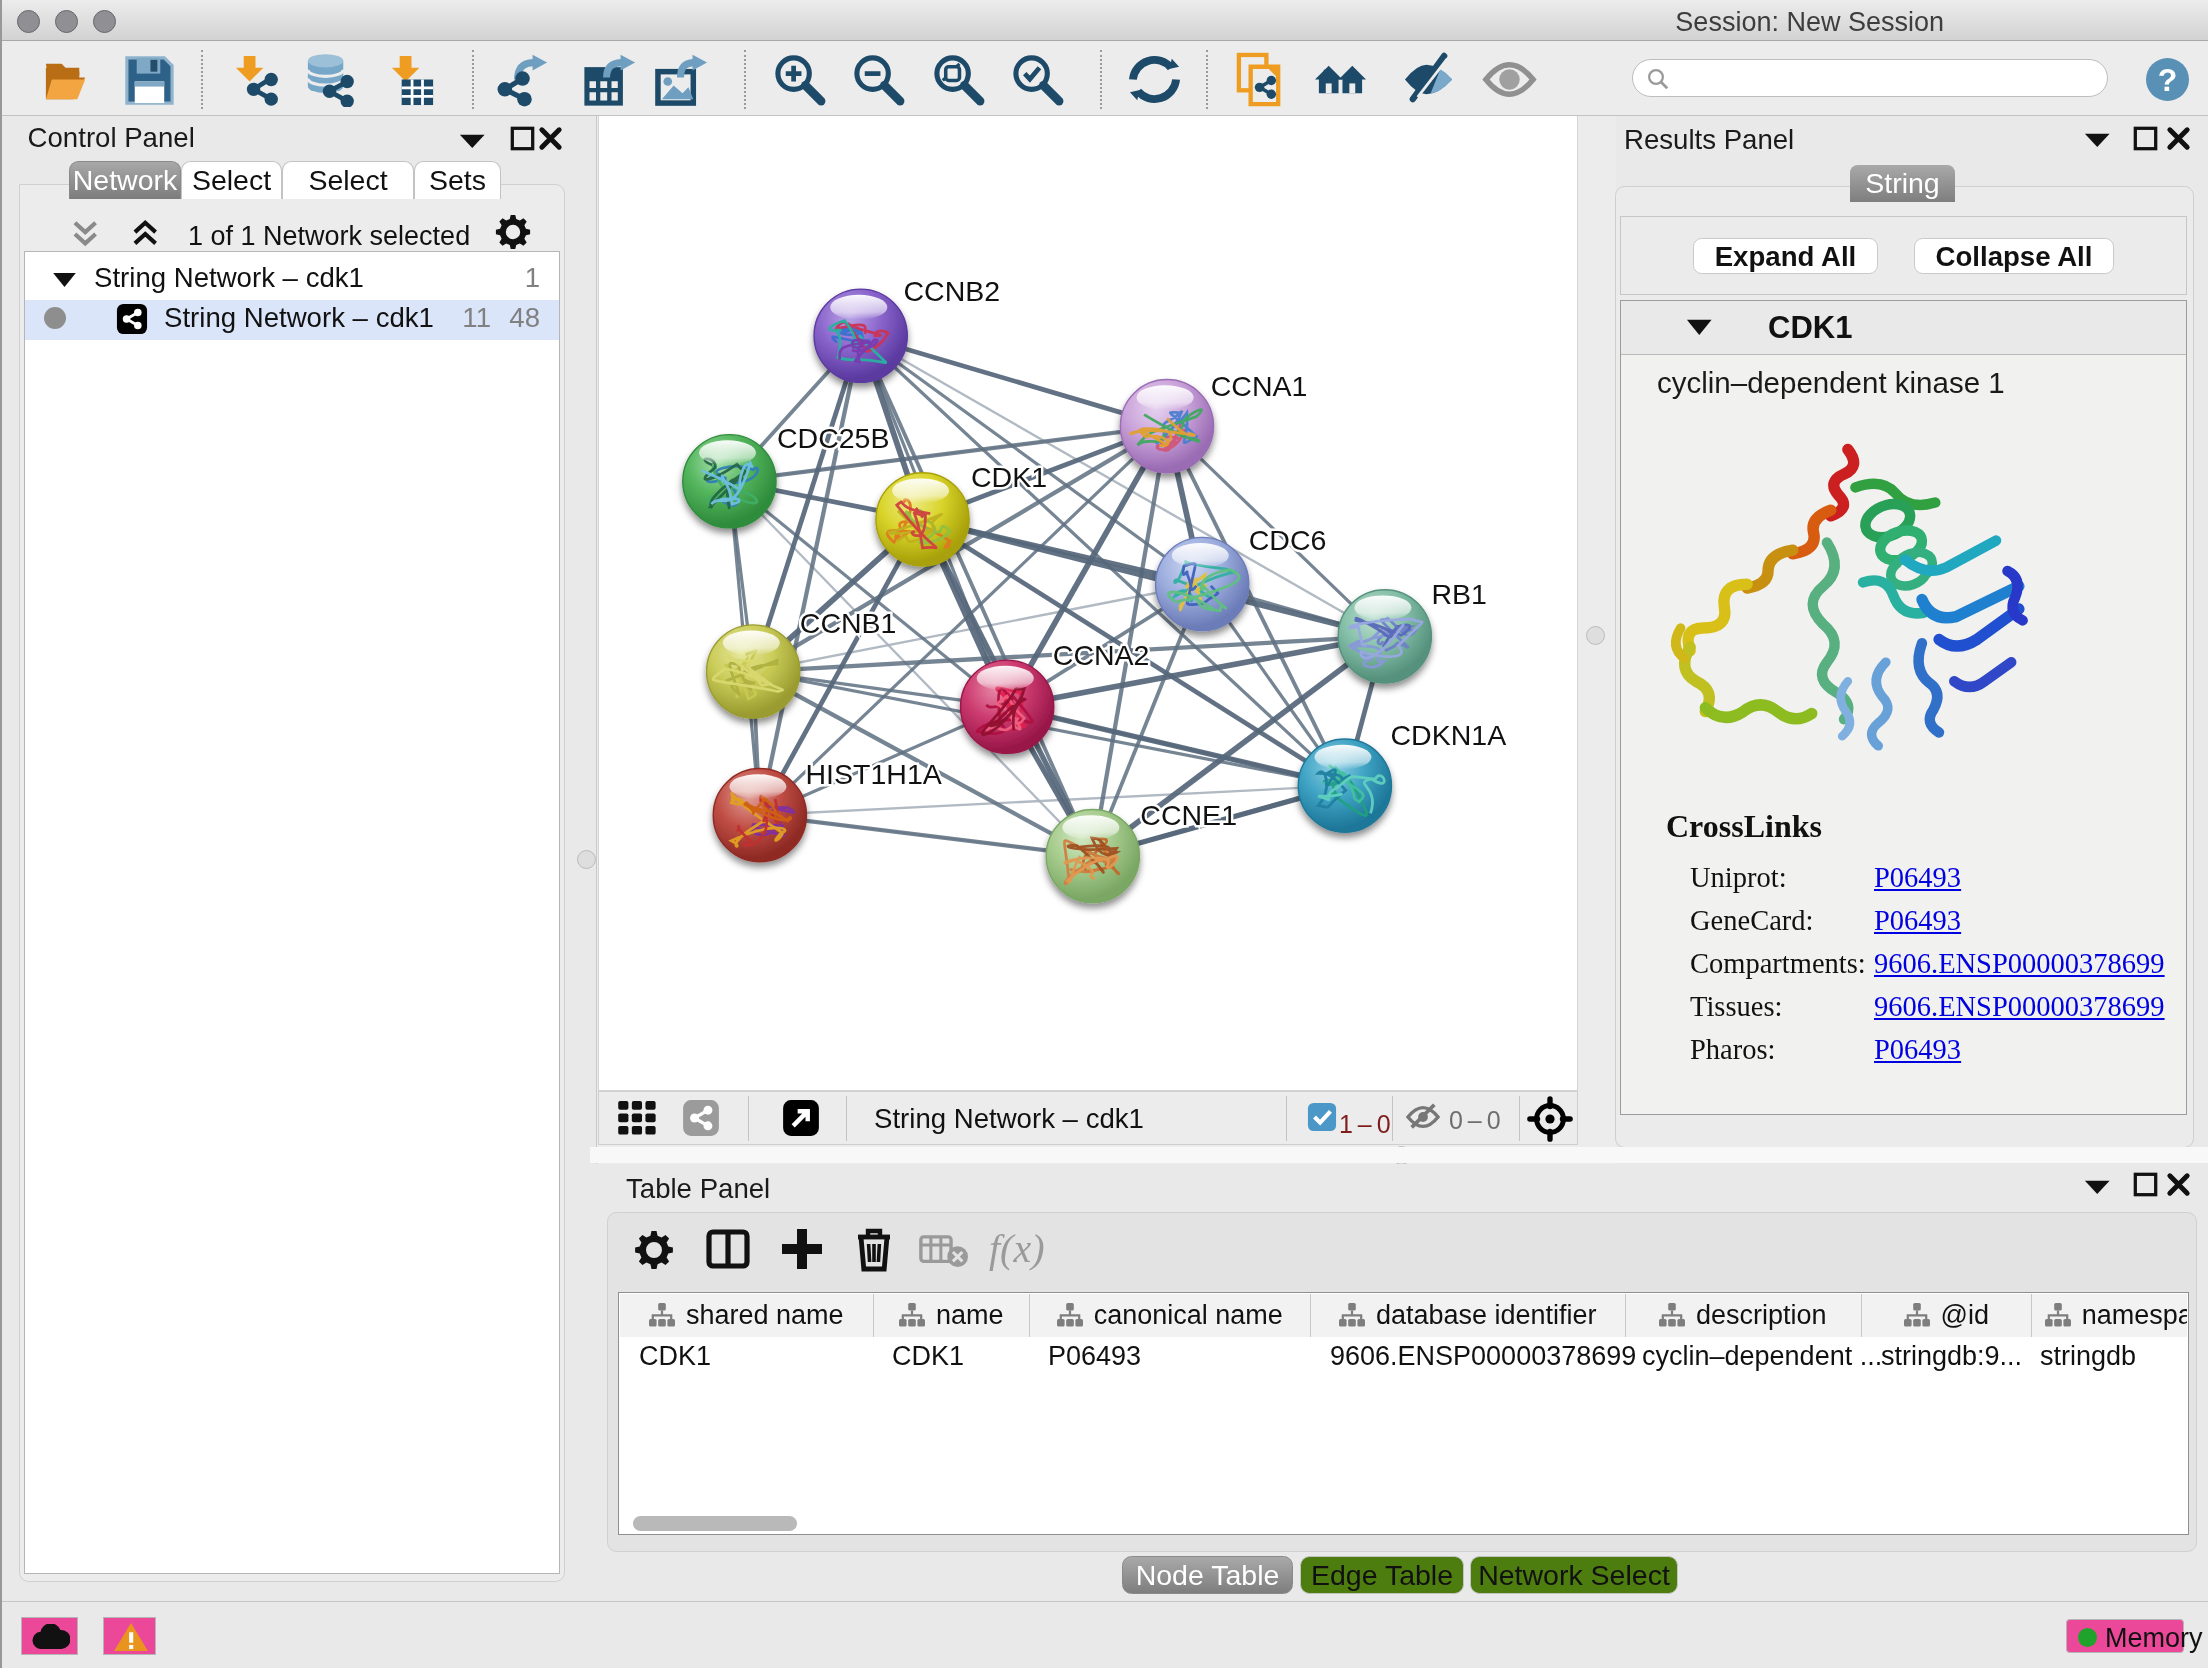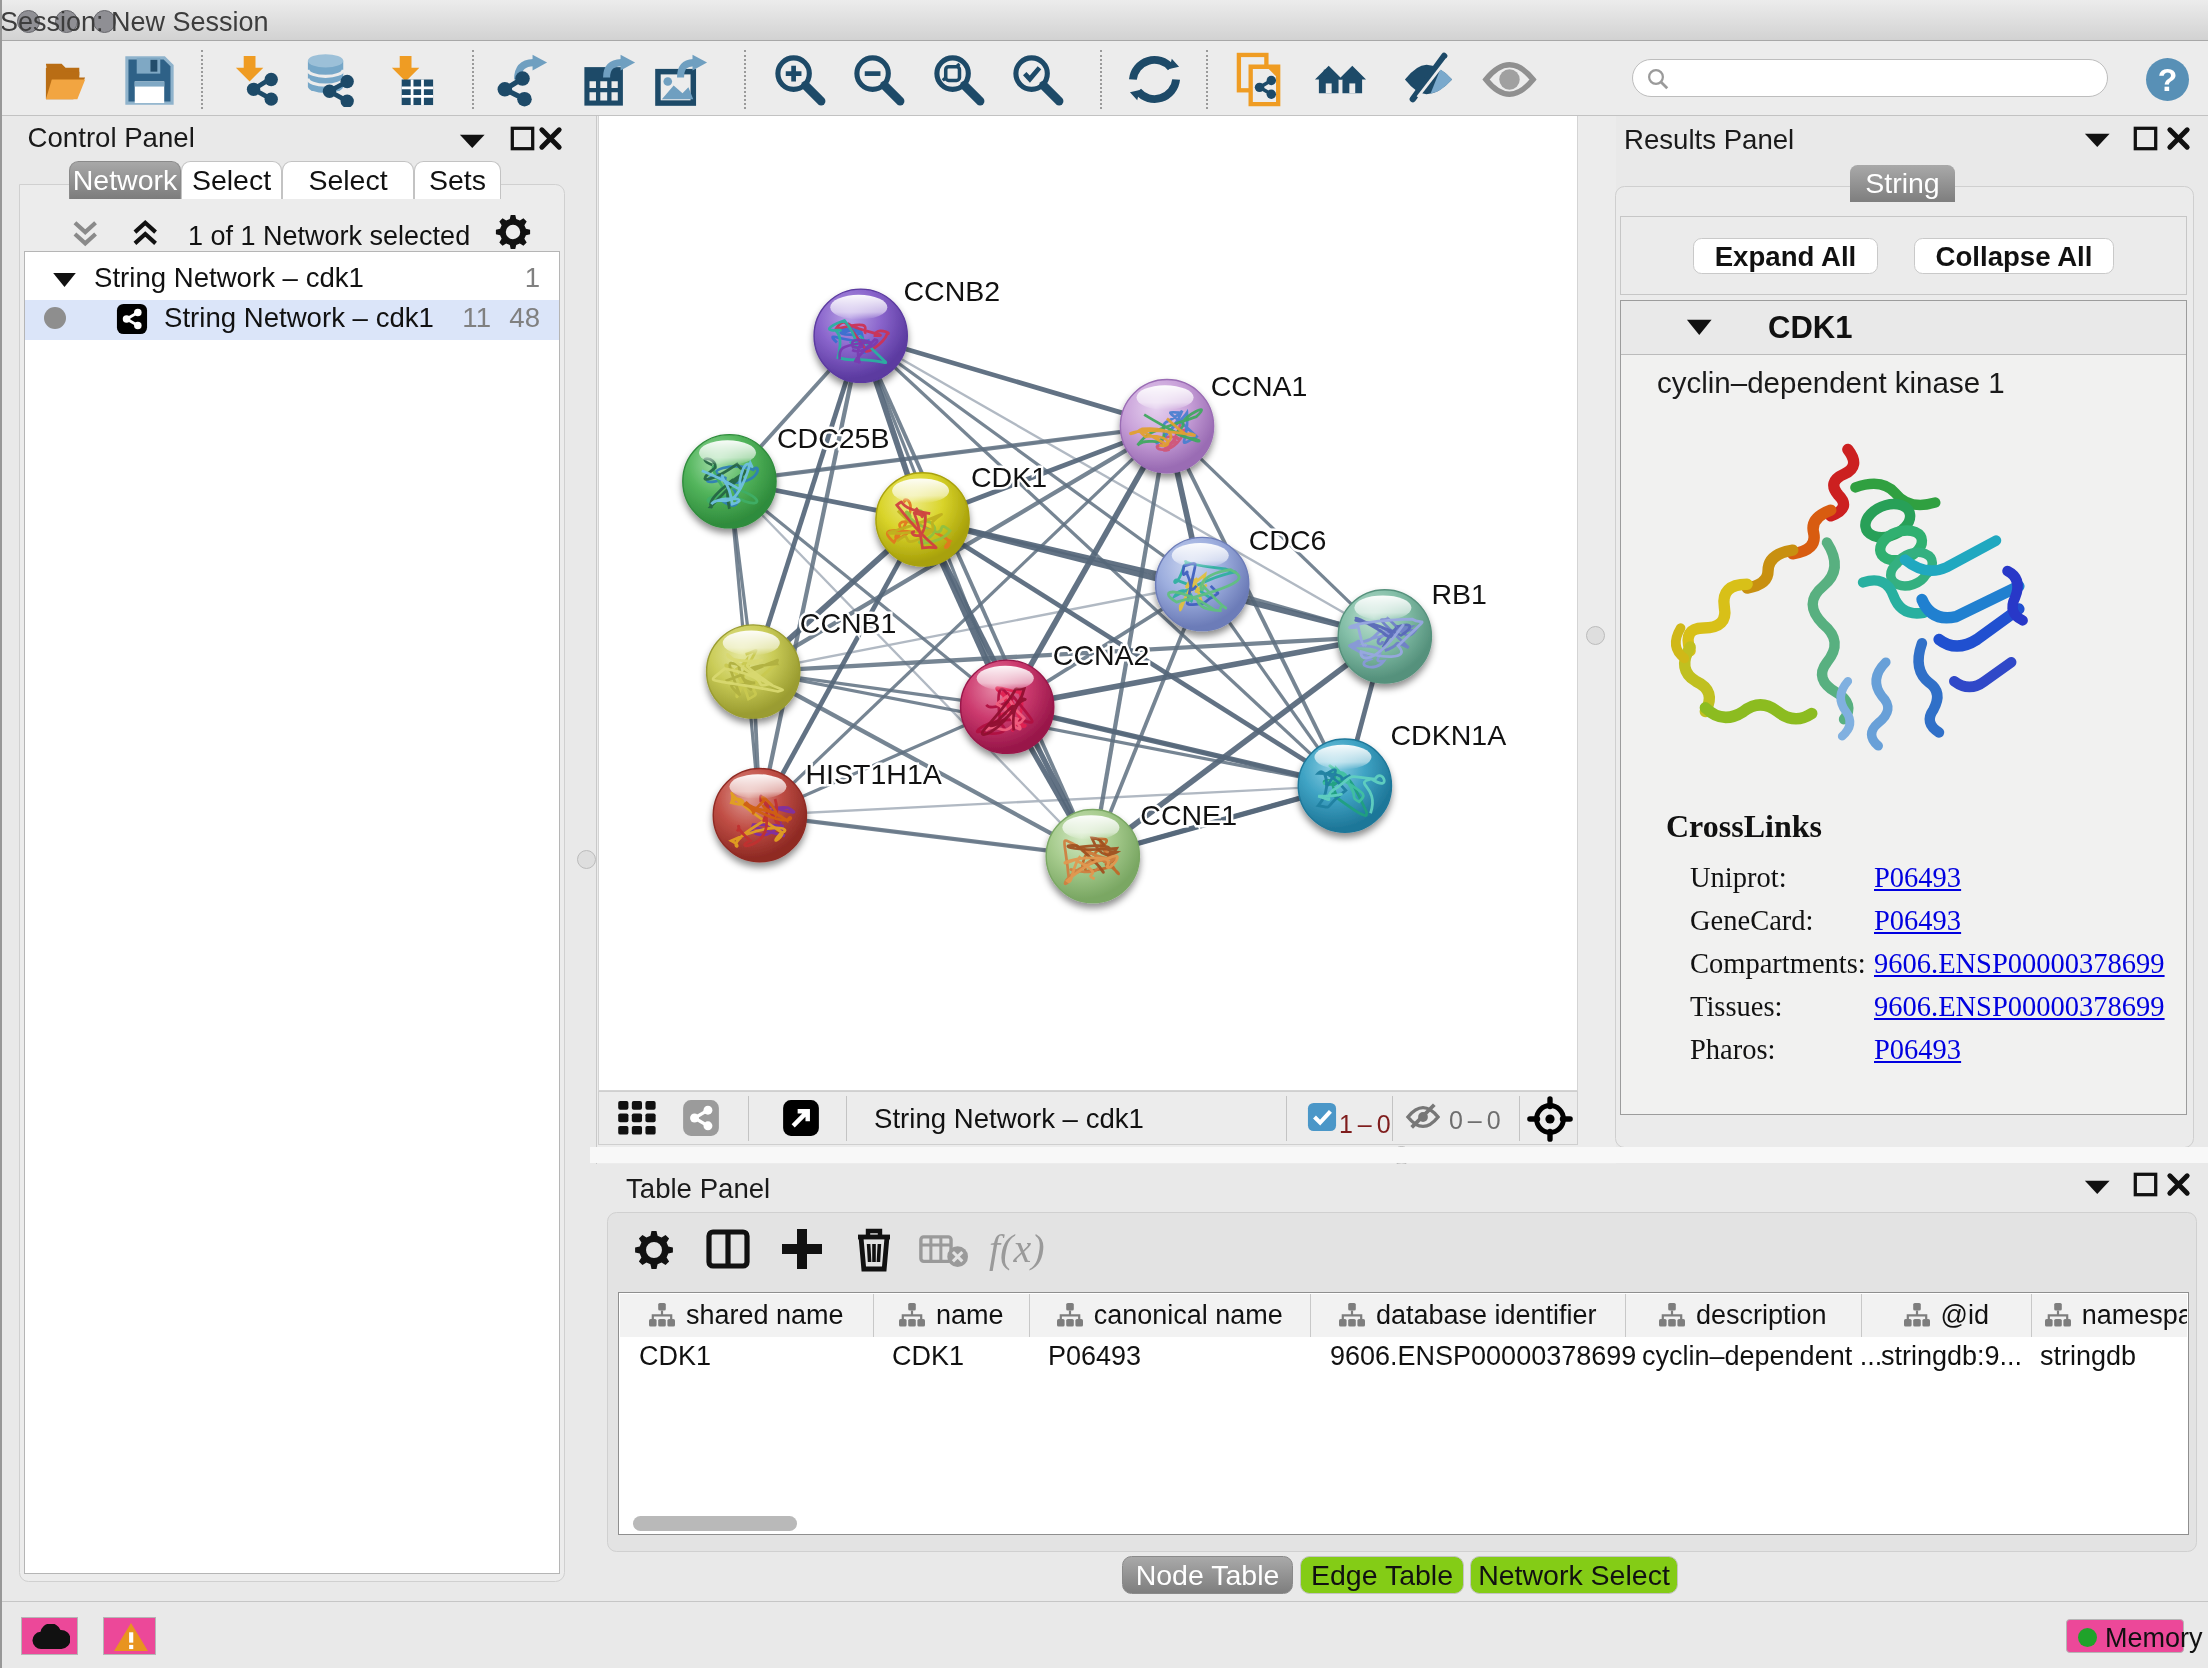--- a/index.html
+++ b/index.html
@@ -1,18 +1,18 @@
 <!DOCTYPE html>
 <html style="font-size:15px"><head><meta charset="utf-8"><style>
 *{margin:0;padding:0;box-sizing:border-box}
 html,body{width:2208px;height:1668px;overflow:hidden;font-family:"Liberation Sans",sans-serif;background:#ececec}
 .abs{position:absolute}
 #titlebar{left:0;top:0;width:2208px;height:41px;background:linear-gradient(#ececec,#d2d2d2);border-bottom:1px solid #a8a8a8}
 .tl{position:absolute;top:9.5px;width:23px;height:23px;border-radius:50%;background:#8f8f94;border:1px solid #66666b}
-#title{position:absolute;top:6.7px;left:0;width:1944px;text-align:left;font-size:27px;color:#3d3d3d}
+#title{position:absolute;top:6.7px;left:0;width:1944px;text-align:right;font-size:27px;color:#3d3d3d}
 #toolbar{left:0;top:42px;width:2208px;height:74px;background:#ececec;border-bottom:1px solid #c2c2c2}
 .tbi{position:absolute;top:9.5px}
 .tbsep{position:absolute;top:7.6px;height:59px;width:0;border-left:2.9px dotted #9a9a9a}
 #searchbox{position:absolute;left:1632px;top:17px;width:476px;height:38px;background:#fff;border:1px solid #bdbdbd;border-radius:19px}
 #helpq{position:absolute;left:2146px;top:16px;width:43px;height:43px;border-radius:50%;background:#5890b6;color:#fff;font-size:32px;font-weight:bold;text-align:center;line-height:44px}
 
 #cpanel{left:0;top:116px;width:597px;height:1485px;background:#e9e9e9;border-right:1px solid #c9c9c9}
 #cphead{position:absolute;left:27.6px;top:122px;font-size:27.6px;color:#1a1a1a}
 .tabs{position:absolute;display:flex;z-index:5}
 .tab{height:38px;border:1px solid #c3c3c3;border-bottom:none;border-radius:9.5px 9.5px 0 0;background:#fff;color:#111;font-size:28.5px;display:flex;align-items:center;justify-content:center}
@@ -30,21 +30,21 @@
 #rbox1{position:absolute;left:1620px;top:216px;width:567px;height:79px;border:1px solid #c6c6c6}
 .rbtn{position:absolute;top:238px;height:36px;background:#fff;border:1px solid #c9c9c9;border-radius:8.6px;font-size:27.6px;font-weight:bold;color:#111;text-align:center;line-height:36px}
 #rbox2{position:absolute;left:1620px;top:300px;width:567px;height:815px;border:1px solid #9c9c9c;background:#f1f1f0}
 #cdk1hdr{position:absolute;left:1621px;top:301px;width:565px;height:54px;background:#e9e9e9;border-bottom:1px solid #bbb}
 
 #tpanel{left:590px;top:1164px;width:1619px;height:437px;background:#e9e9e9}
 #tphead{position:absolute;left:626px;top:1173px;font-size:27.6px;color:#1a1a1a}
 #tpbox{position:absolute;left:607px;top:1212px;width:1590px;height:340px;background:#e3e3e3;border:1px solid #d0d0d0;border-radius:9.5px}
 #tptable{position:absolute;left:618px;top:1292px;width:1571px;height:243px;background:#fff;border:1.9px solid #8f8f8f}
 #thead{position:absolute;left:620px;top:1294px;width:1567px;height:44px;background:#f2f2f2;border-bottom:1.9px solid #d8d8d8;font-size:27px;color:#111}
-.btab{height:38px;background:#84cc16;border:1px solid #c3c3c3;border-radius:9.5px;color:#111;font-size:28.5px;display:flex;align-items:center;justify-content:center;position:absolute}
+.btab{height:38px;background:#4d7c0f;border:1px solid #c3c3c3;border-radius:9.5px;color:#111;font-size:28.5px;display:flex;align-items:center;justify-content:center;position:absolute}
 #statusbar{left:0;top:1601px;width:2208px;height:68px;background:#e9e9e9;border-top:1px solid #c6c6c6}
 .sbtn{position:absolute;top:1617px;height:38px;background:#ec4899;border:1px solid #b5b5b5}
 .th{position:absolute;top:0;height:44px;border-right:1px solid #c8c8c8;text-align:center;line-height:42px}
 svg.ti{vertical-align:-2.9px;margin-right:10.5px}
 </style></head><body>
 <div class="abs" style="left:0;top:0;width:1.9px;height:1668px;background:#989898;z-index:9"></div>
 <div class="abs" id="titlebar">
  <div class="tl" style="left:17px"></div>
     <div class="tl" style="left:55px"></div>
     <div class="tl" style="left:93px"></div>

